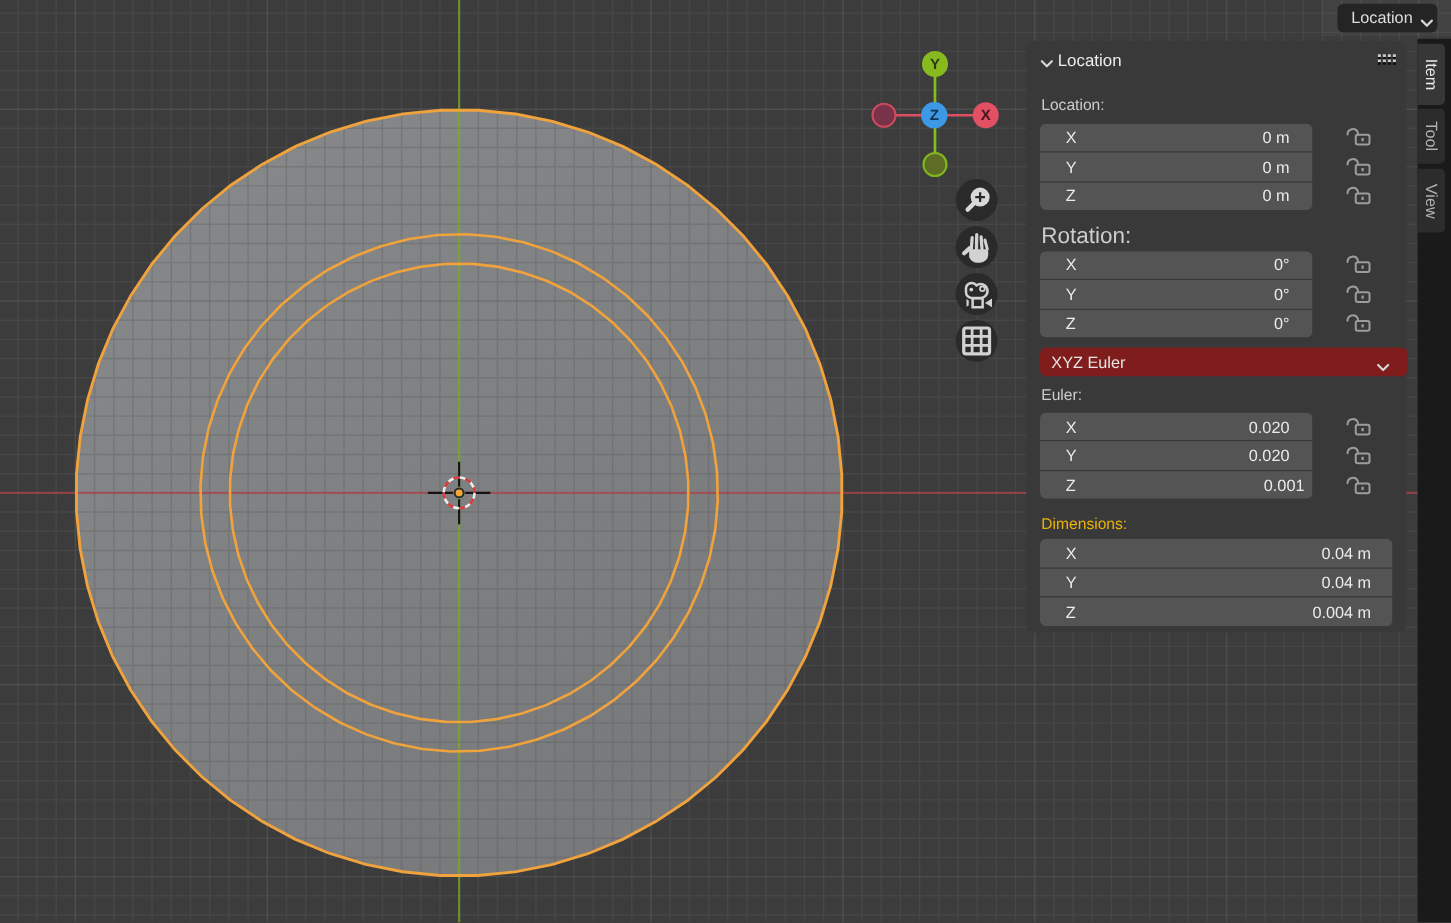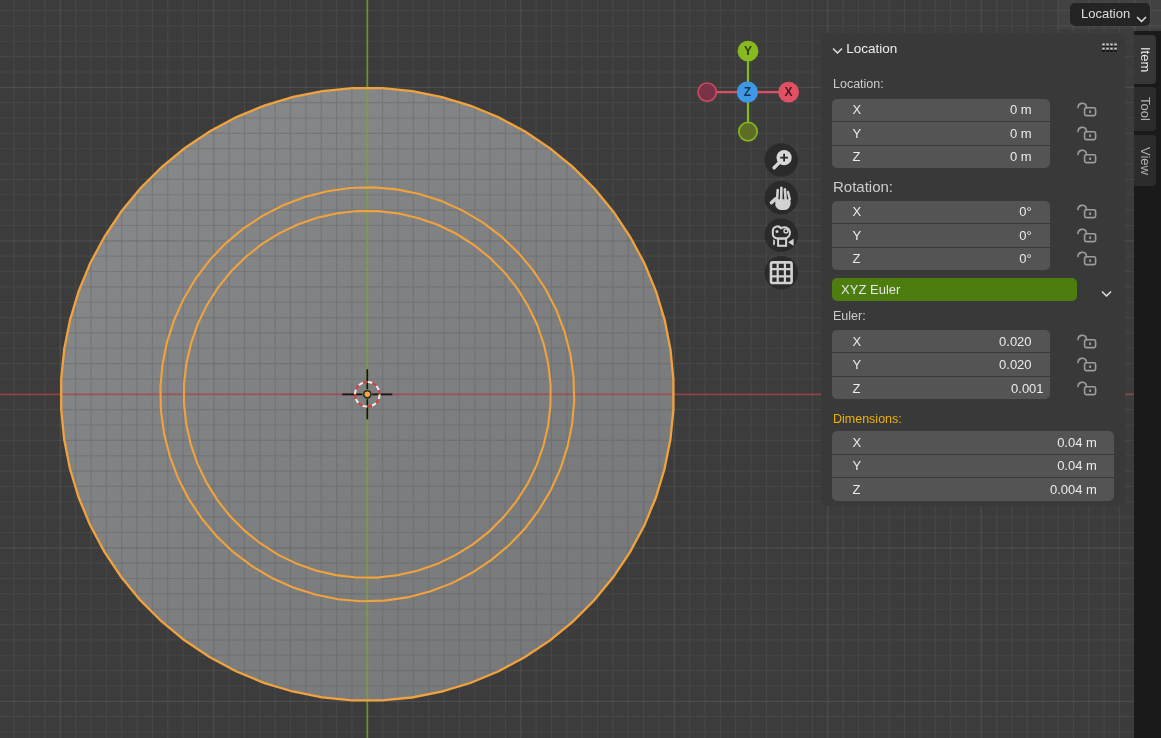--- a/index.html
+++ b/index.html
@@ -109,21 +109,21 @@
         </div>
         <div style="margin-top:1px;height:22.5px;background:#545454;position:relative;">
           <span style="position:absolute;left:21px;top:3.6px">Y</span>
           <span style="position:absolute;right:18px;top:3.6px">0 m</span>
         </div>
         <div style="margin-top:1px;height:22.5px;background:#545454;position:relative;">
           <span style="position:absolute;left:21px;top:3.6px">Z</span>
           <span style="position:absolute;right:18px;top:3.6px">0 m</span>
         </div>
       </div>
-<span style="position:absolute;left:12.4px;top:144.9px;color:#cccccc;font-size:15px">Rotation:</span>
+<span style="position:absolute;left:12.4px;top:144.9px;color:#cccccc;font-size:18px">Rotation:</span>
 <div style="position:absolute;left:11px;top:167.2px;width:218px;border-radius:5px;overflow:hidden">
         <div style="height:22.5px;background:#545454;position:relative;">
           <span style="position:absolute;left:21px;top:3.6px">X</span>
           <span style="position:absolute;right:18px;top:3.6px">0°</span>
         </div>
         <div style="margin-top:1px;height:22.5px;background:#545454;position:relative;">
           <span style="position:absolute;left:21px;top:3.6px">Y</span>
           <span style="position:absolute;right:18px;top:3.6px">0°</span>
         </div>
         <div style="margin-top:1px;height:22.5px;background:#545454;position:relative;">
@@ -187,21 +187,21 @@
         </g>
         <rect x="13.2" y="12.4" width="1.8" height="2.6" fill="#9c9c9c"></rect>
       </svg>
 <svg width="21" height="19" viewBox="0 0 21 19" style="position:absolute;left:255.0px;top:343.5px">
         <g stroke="#9c9c9c" fill="none" stroke-width="1.6" stroke-linecap="round">
           <path d="M2.0,9.6 A4.3,4.3 0 0 1 10.3,8.0 L10.3,9.8"></path>
           <rect x="8.6" y="9.8" width="11" height="7.8" rx="1.6"></rect>
         </g>
         <rect x="13.2" y="12.4" width="1.8" height="2.6" fill="#9c9c9c"></rect>
       </svg>
-<div style="position:absolute;left:11px;top:245.1px;width:245px;height:22.5px;background:#4d7c0f;border-radius:5px;color:#e6e6e6">
+<div style="position:absolute;left:11px;top:245.1px;width:294px;height:22.5px;background:#7f1d1d;border-radius:5px;color:#e6e6e6">
         <span style="position:absolute;left:9.5px;top:3.8px">XYZ Euler</span>
         <div style="position:absolute;left:269px;top:7.5px"><svg width="11" height="8" viewBox="0 0 11 8">
             <path d="M1.5 2 L5.5 6 L9.5 2" stroke="#d8d8d8" stroke-width="1.7" fill="none" stroke-linecap="round" stroke-linejoin="round"></path>
           </svg></div>
       </div>
 <span style="position:absolute;left:12.4px;top:275.3px;color:#cccccc;font-size:12.5px">Euler:</span>
 <div style="position:absolute;left:11px;top:296.6px;width:218px;border-radius:5px;overflow:hidden">
         <div style="height:22.5px;background:#545454;position:relative;">
           <span style="position:absolute;left:21px;top:3.6px">X</span>
           <span style="position:absolute;right:18px;top:3.6px">0.020</span>

